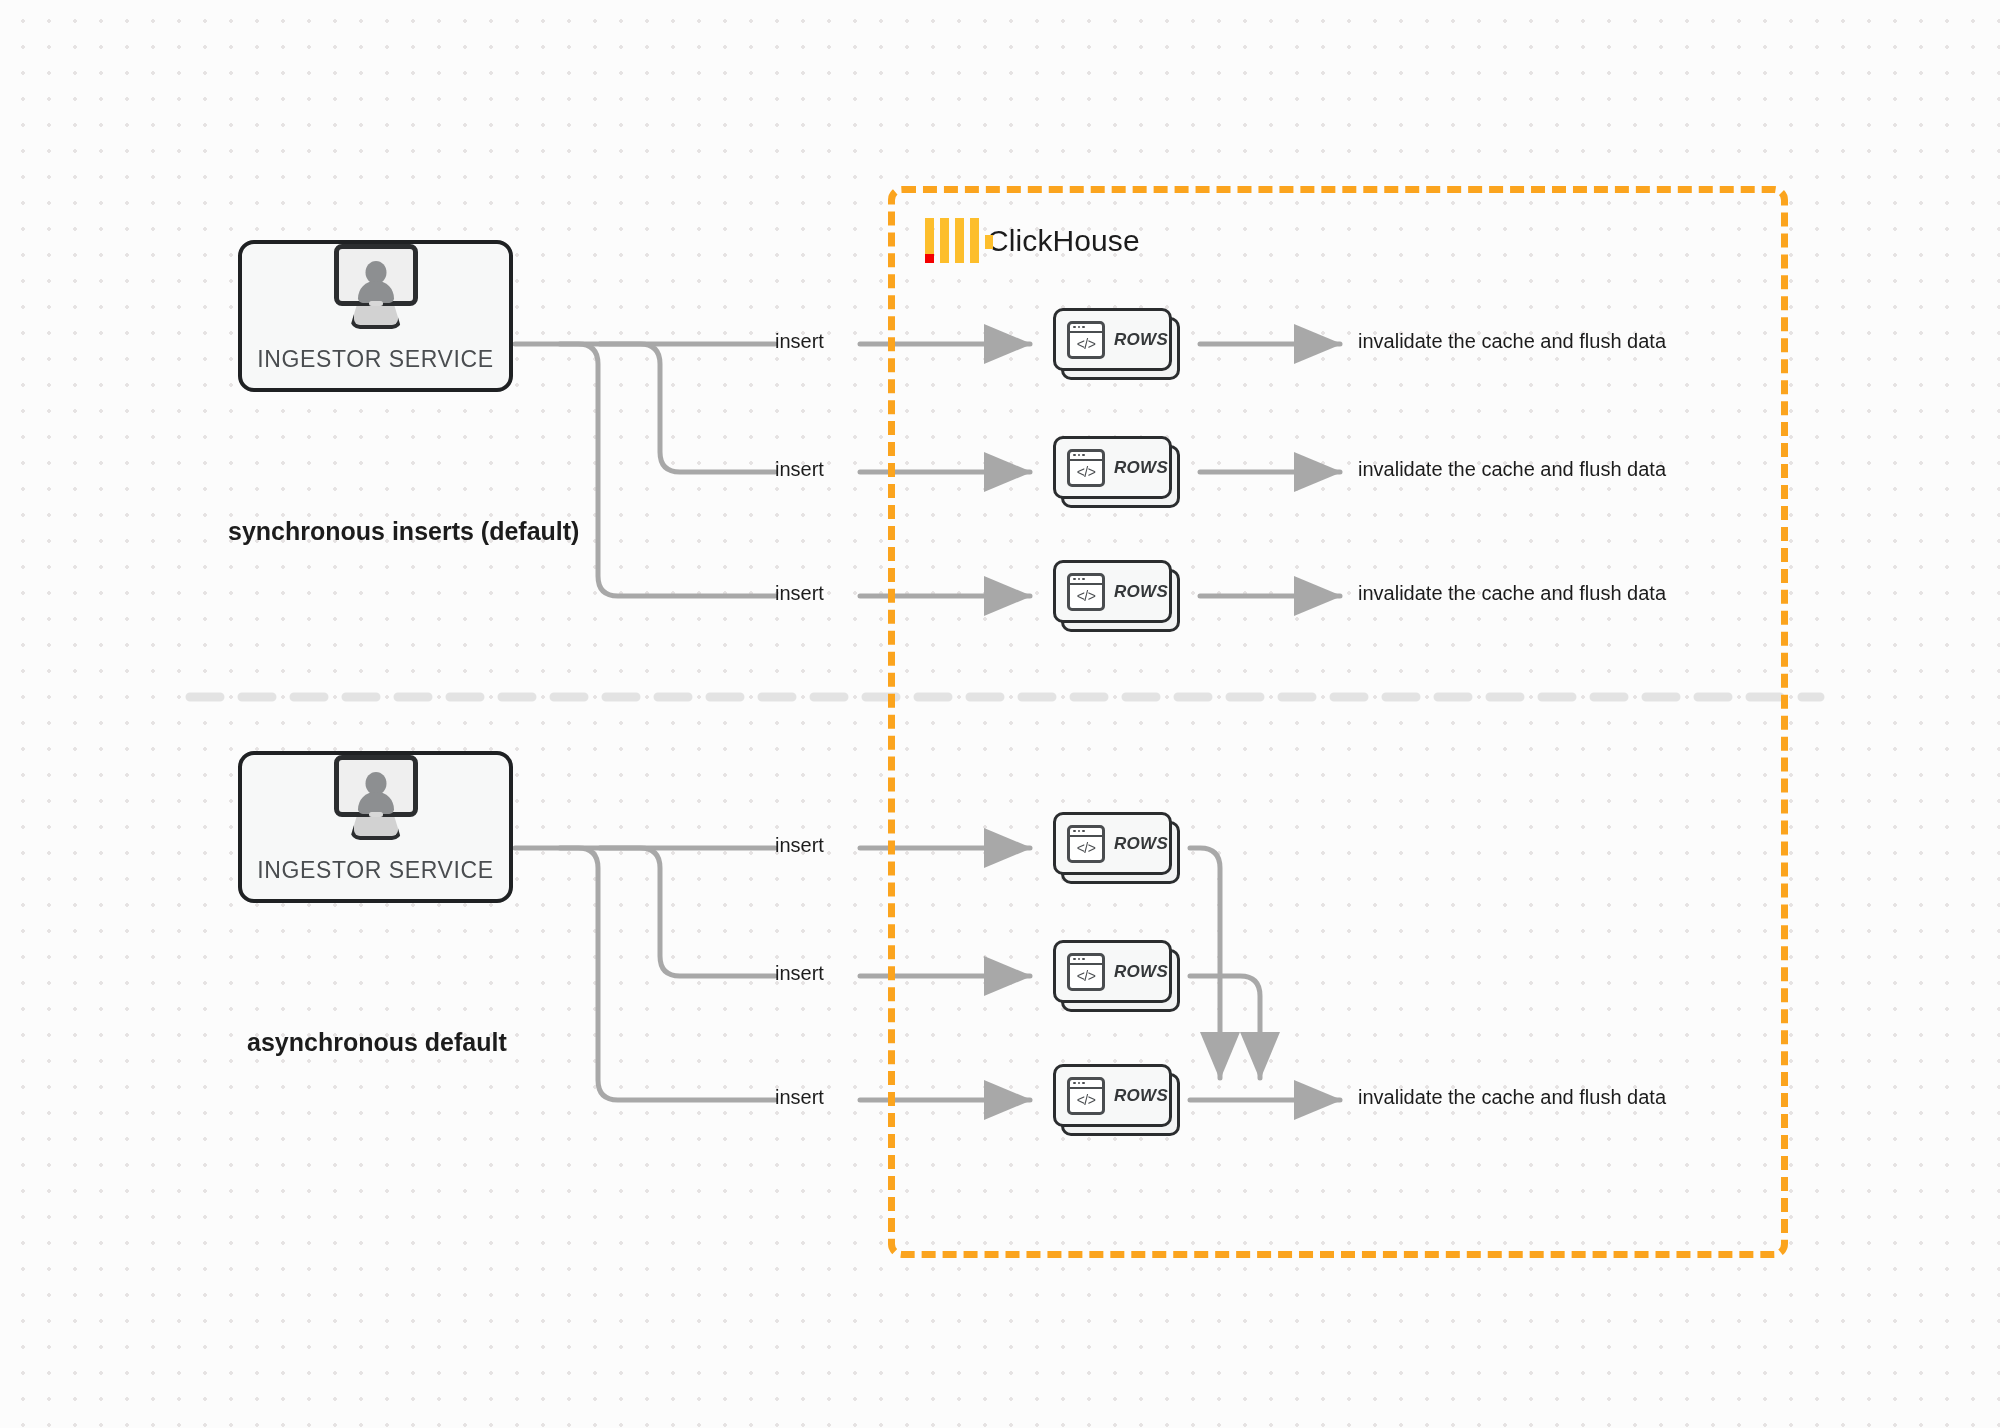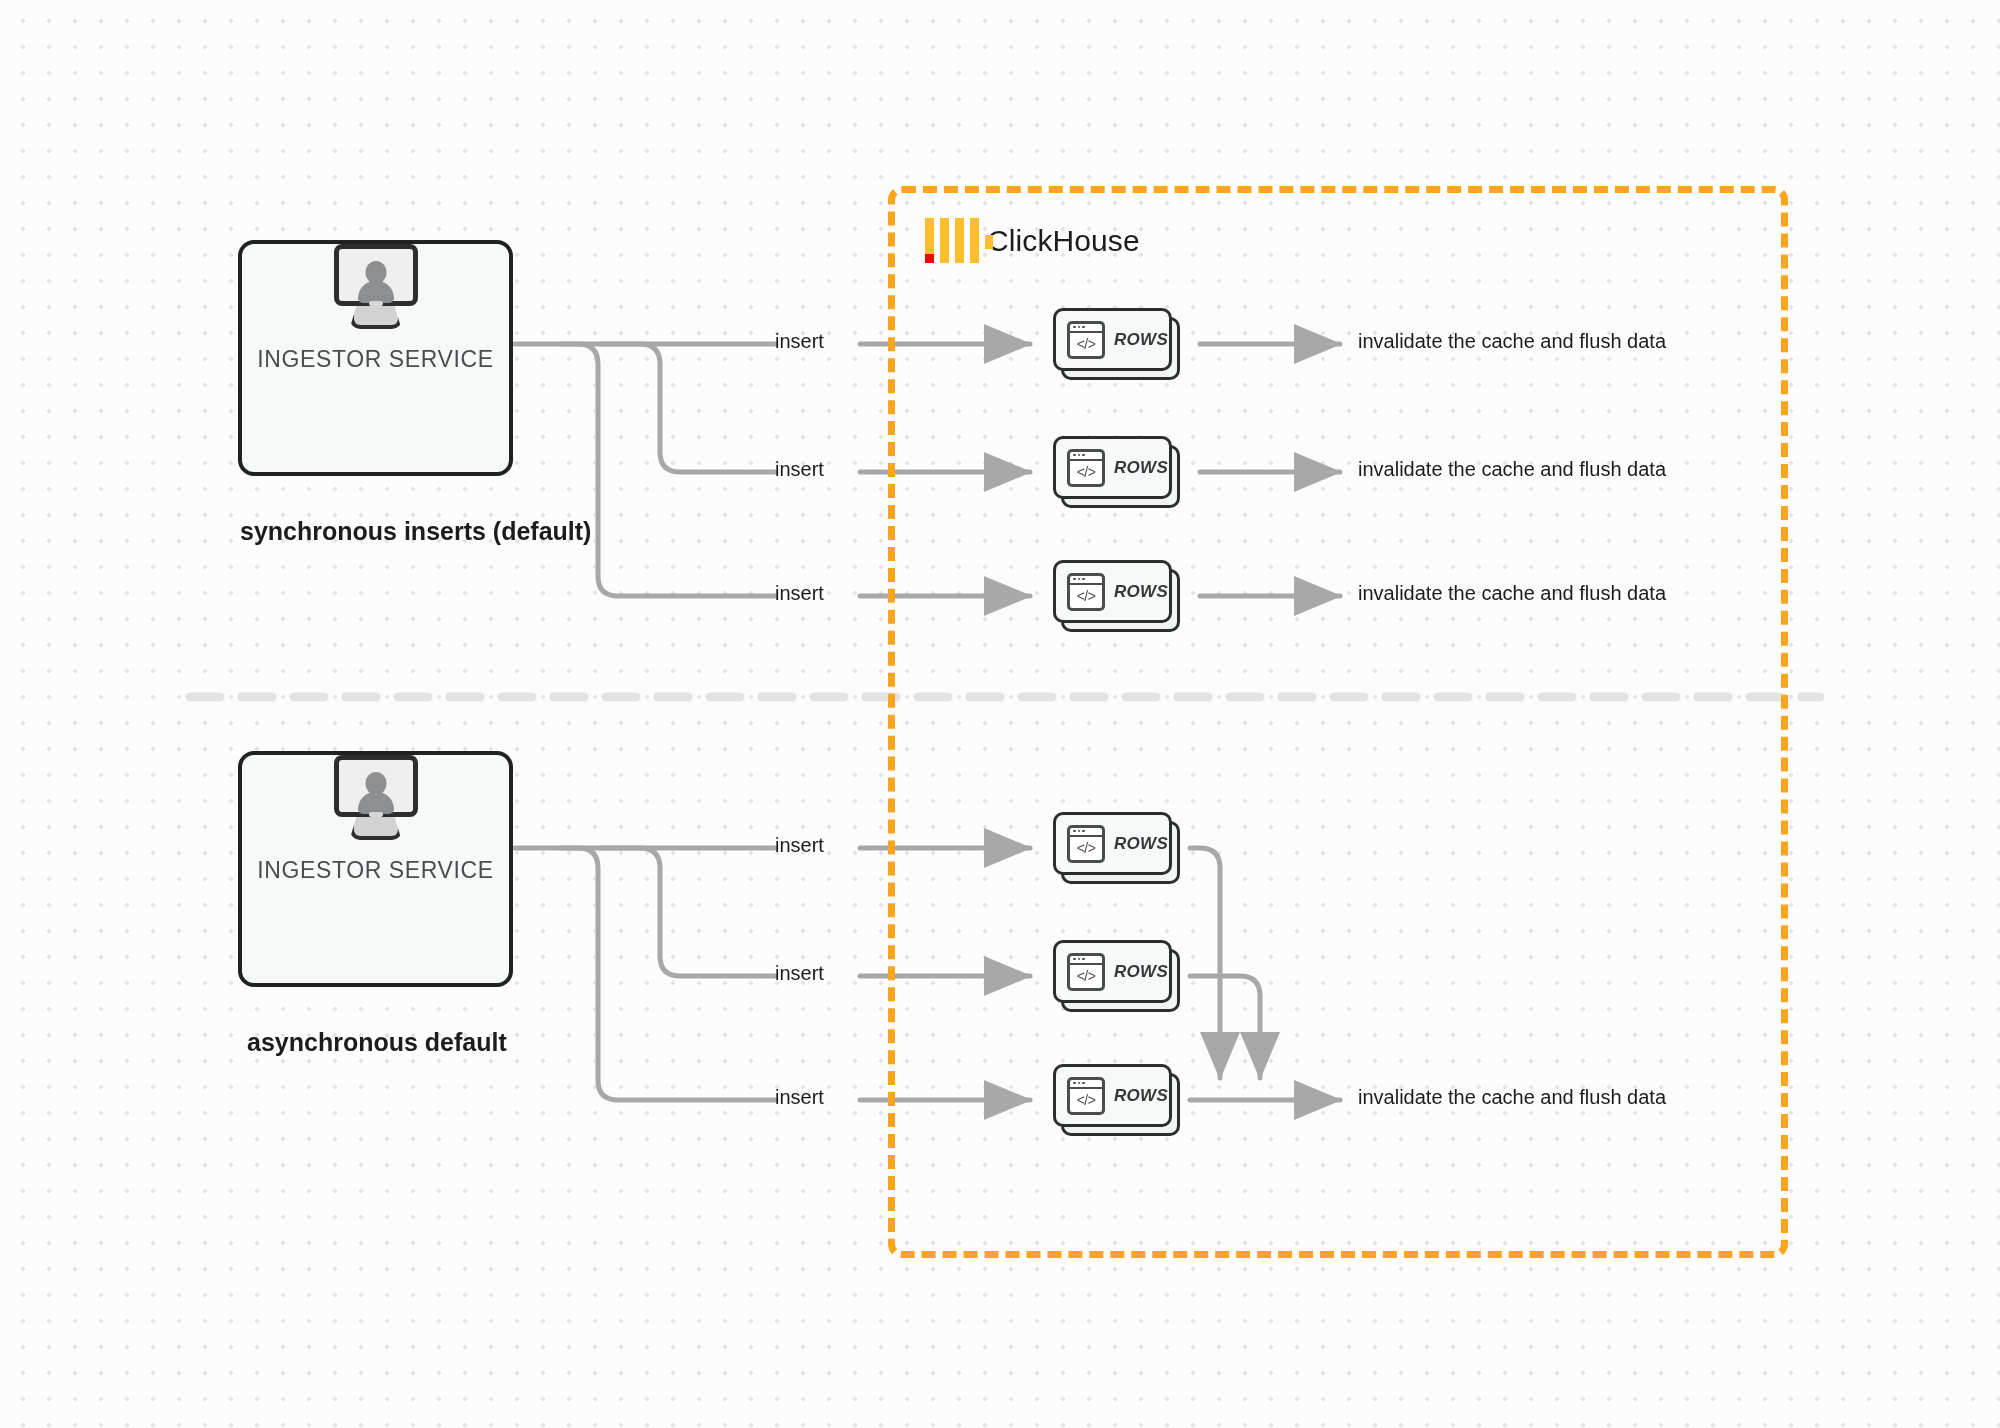--- a/index.html
+++ b/index.html
@@ -88,21 +88,21 @@
     font-size: 30px;
     color: #1c1c1c;
     letter-spacing: 0.1px;
     white-space: nowrap;
   }
 
   
   .ingestor {
     position: absolute;
     width: 275px;
-    height: 236px;
+    height: 152px;
     background: #f7f8f8;
     border: 4px solid #1f2123;
     border-radius: 16px;
     box-sizing: border-box;
     display: flex;
     flex-direction: column;
     align-items: center;
     justify-content: flex-start;
   }
   .ingestor.top { left: 238px; top: 240px; }
@@ -178,21 +178,21 @@
   }
 
   
   .section-caption {
     position: absolute;
     font-size: 25px;
     font-weight: bold;
     color: #1c1c1c;
     white-space: nowrap;
   }
-  .section-caption.sync { left: 228px; top: 517px; margin-left: 12px; }
+  .section-caption.sync { left: 228px; top: 517px; }
   .section-caption.async { left: 247px; top: 1028px; }
 
   
   .rows-node {
     position: absolute;
     width: 127px;
     height: 72px;
   }
   .rows-back {
     position: absolute;

